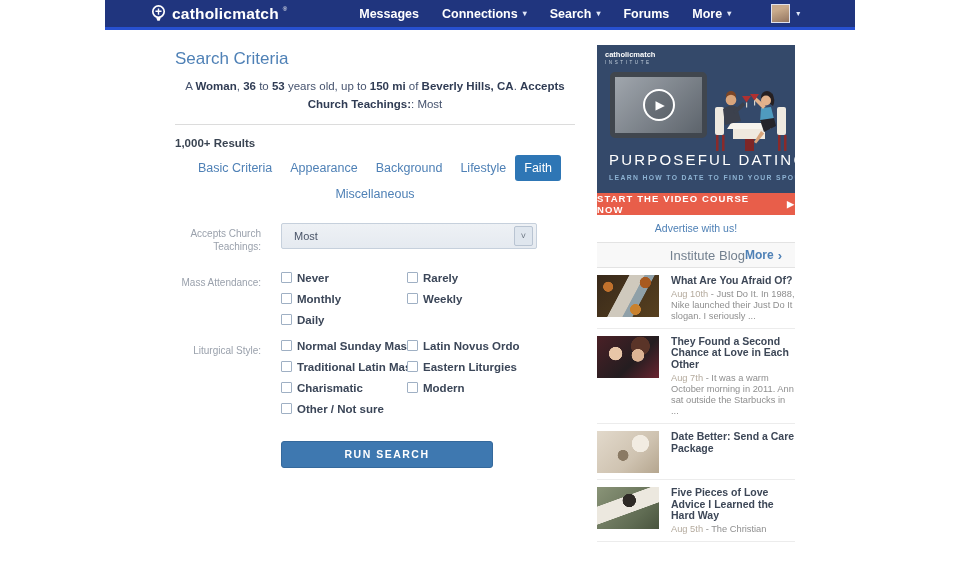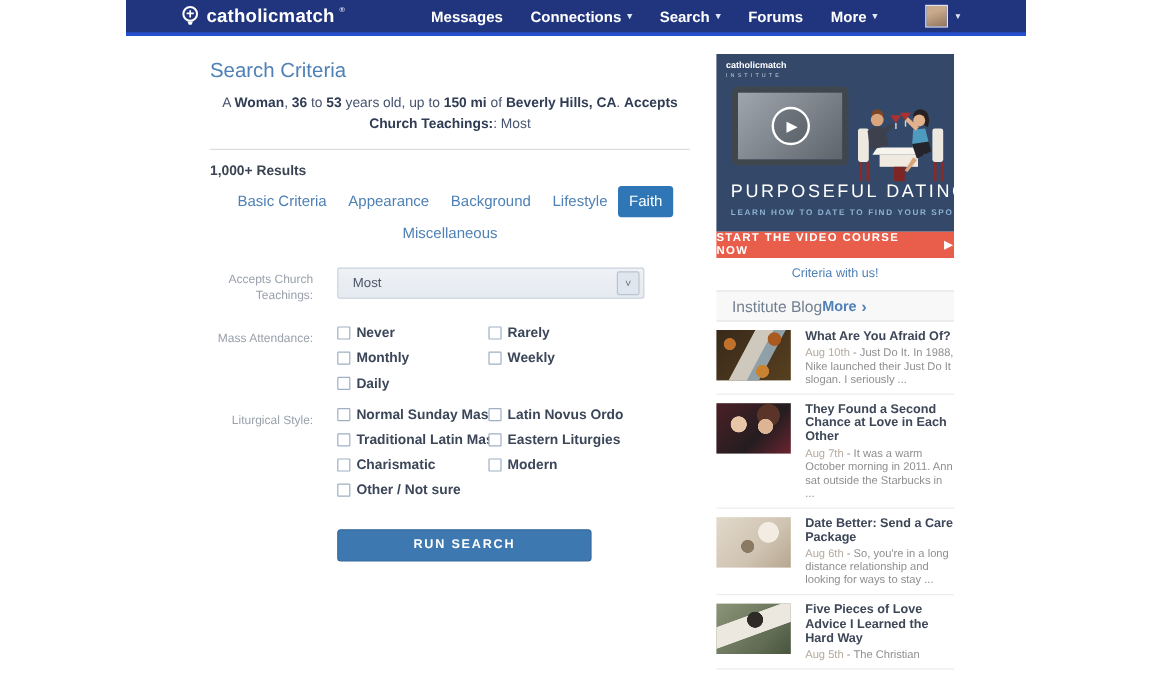--- a/index.html
+++ b/index.html
@@ -98,21 +98,21 @@
     font-size:9.5px; font-weight:bold; letter-spacing:1.1px;
     display:flex; align-items:center; justify-content:flex-start; gap:10px; cursor:pointer;
   }
   .ad-cta .play-sm { font-size:9px; }
   .advertise { display:block; text-align:center; font-size:10.5px; color:#4f81b6; margin:7px 0 0; text-decoration:none; cursor:pointer; }
 
   
   .blog-header {
     margin-top:8px; height:26px; background:#f8f8f8;
     border-top:1px solid #e3e3e3; border-bottom:1px solid #e3e3e3;
-    display:flex; align-items:center; justify-content:flex-start; padding:0 13px;
+    display:flex; align-items:center; justify-content:flex-end; padding:0 13px;
   }
   .blog-header-title { font-size:13px; color:#73808f; }
   .more-link { font-size:12px; color:#4f81b6; font-weight:600; display:flex; align-items:center; gap:4px; cursor:pointer; }
   .more-chevron { font-size:13px; font-weight:bold; line-height:1; }
 
   .post { display:flex; gap:12px; padding:7px 0 6px; border-bottom:1px solid #ececec; cursor:pointer; }
   .thumb { width:62px; height:42px; flex:none; }
   .thumb1 {
     background:
       radial-gradient(circle at 18% 28%, #c0712c 0 8%, transparent 9%),
@@ -327,21 +327,21 @@
           </svg>
           <div class="ad-title">PURPOSEFUL DATING</div>
           <div class="ad-sub">LEARN HOW TO DATE TO FIND YOUR SPOUSE</div>
         </div>
         <div class="ad-cta">
           <span>START THE VIDEO COURSE NOW</span>
           <span class="play-sm">▶</span>
         </div>
       </div>
 
-      <a class="advertise">Criteria with us!</a>
+      <a class="advertise">Advertise with us!</a>
 
       <div class="blog-header">
         <span class="blog-header-title">Institute Blog</span>
         <span class="more-link">
           <span>More</span>
           <span class="more-chevron">›</span>
         </span>
       </div>
 
       <article class="post">
@@ -357,21 +357,20 @@
         <div class="post-body">
           <h3 class="post-title">They Found a Second Chance at Love in Each Other</h3>
           <p class="post-meta"><span class="post-date">Aug 7th</span> <span>- It was a warm October morning in 2011. Ann sat outside the Starbucks in ...</span></p>
         </div>
       </article>
 
       <article class="post">
         <div class="thumb thumb3"></div>
         <div class="post-body">
           <h3 class="post-title">Date Better: Send a Care Package</h3>
-          <p class="post-meta"><span class="post-date">Aug 6th</span> <span>- So, you're in a long distance relationship and looking for ways to stay ...</span></p>
         </div>
       </article>
 
       <article class="post">
         <div class="thumb thumb4"></div>
         <div class="post-body">
           <h3 class="post-title">Five Pieces of Love Advice I Learned the Hard Way</h3>
           <p class="post-meta"><span class="post-date">Aug 5th</span> <span>- The Christian</span></p>
         </div>
       </article>

